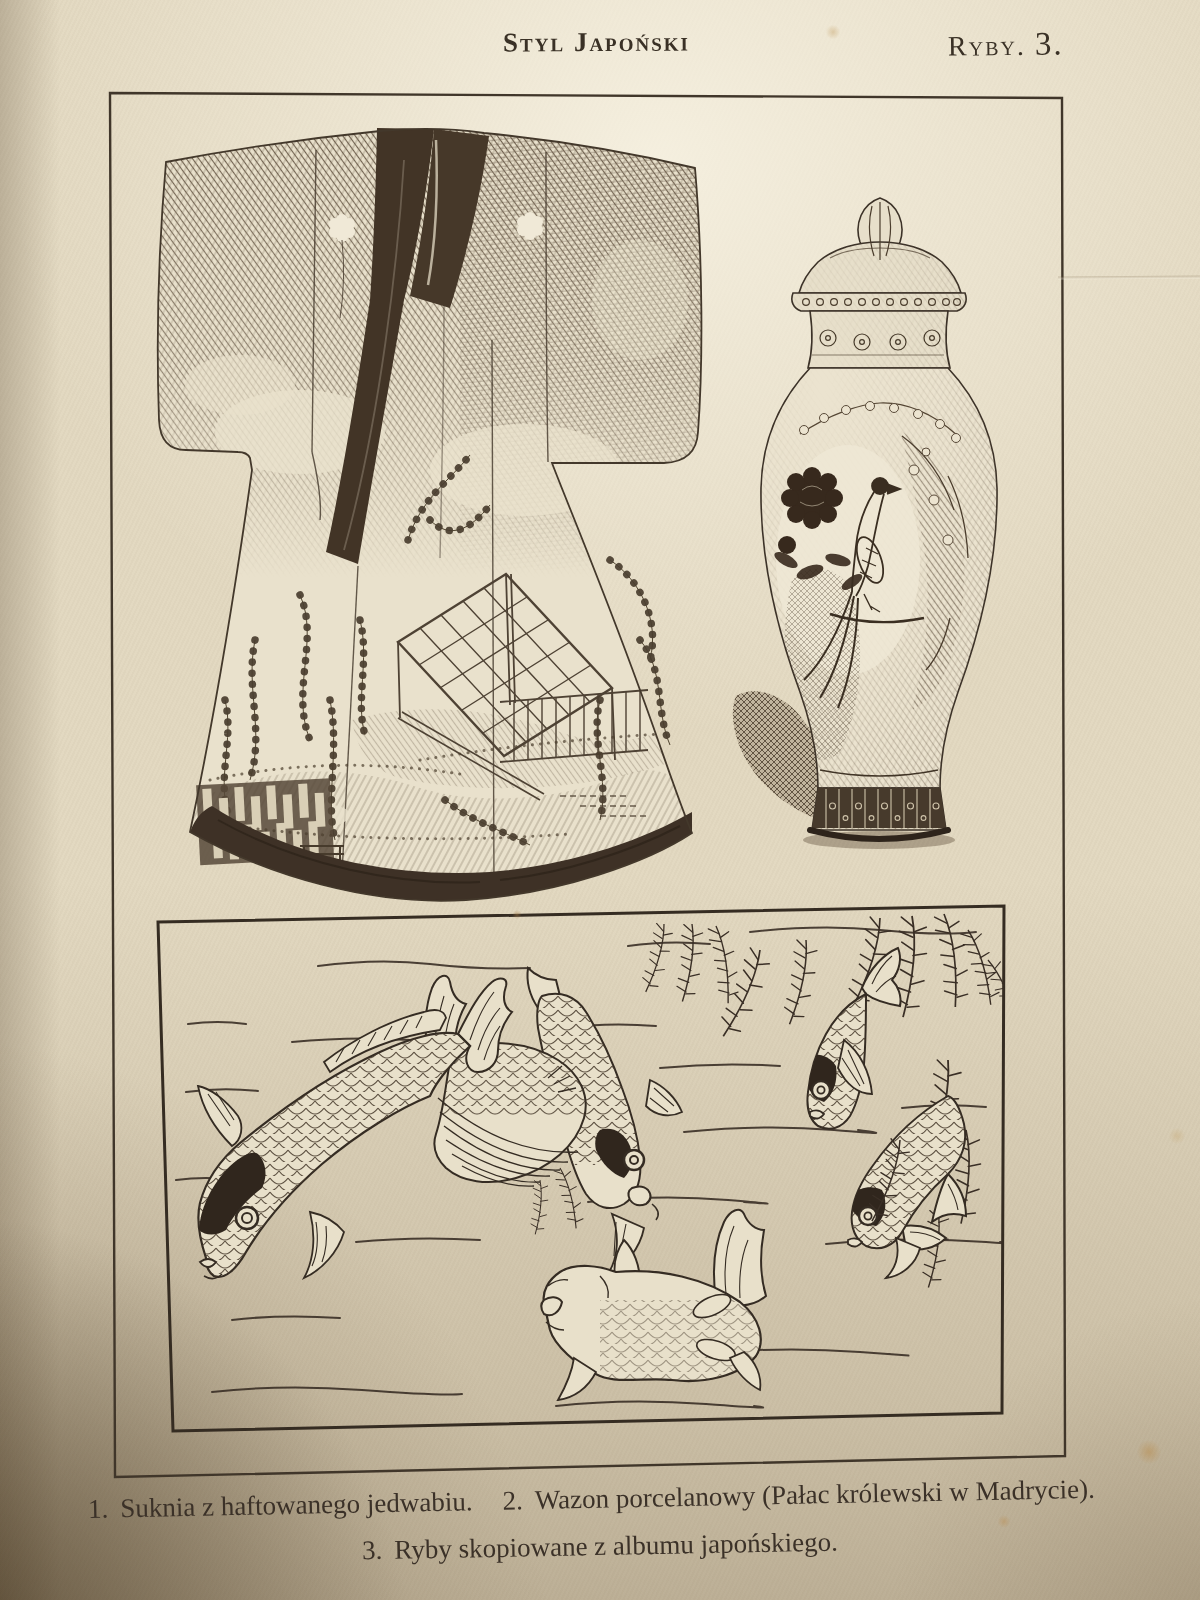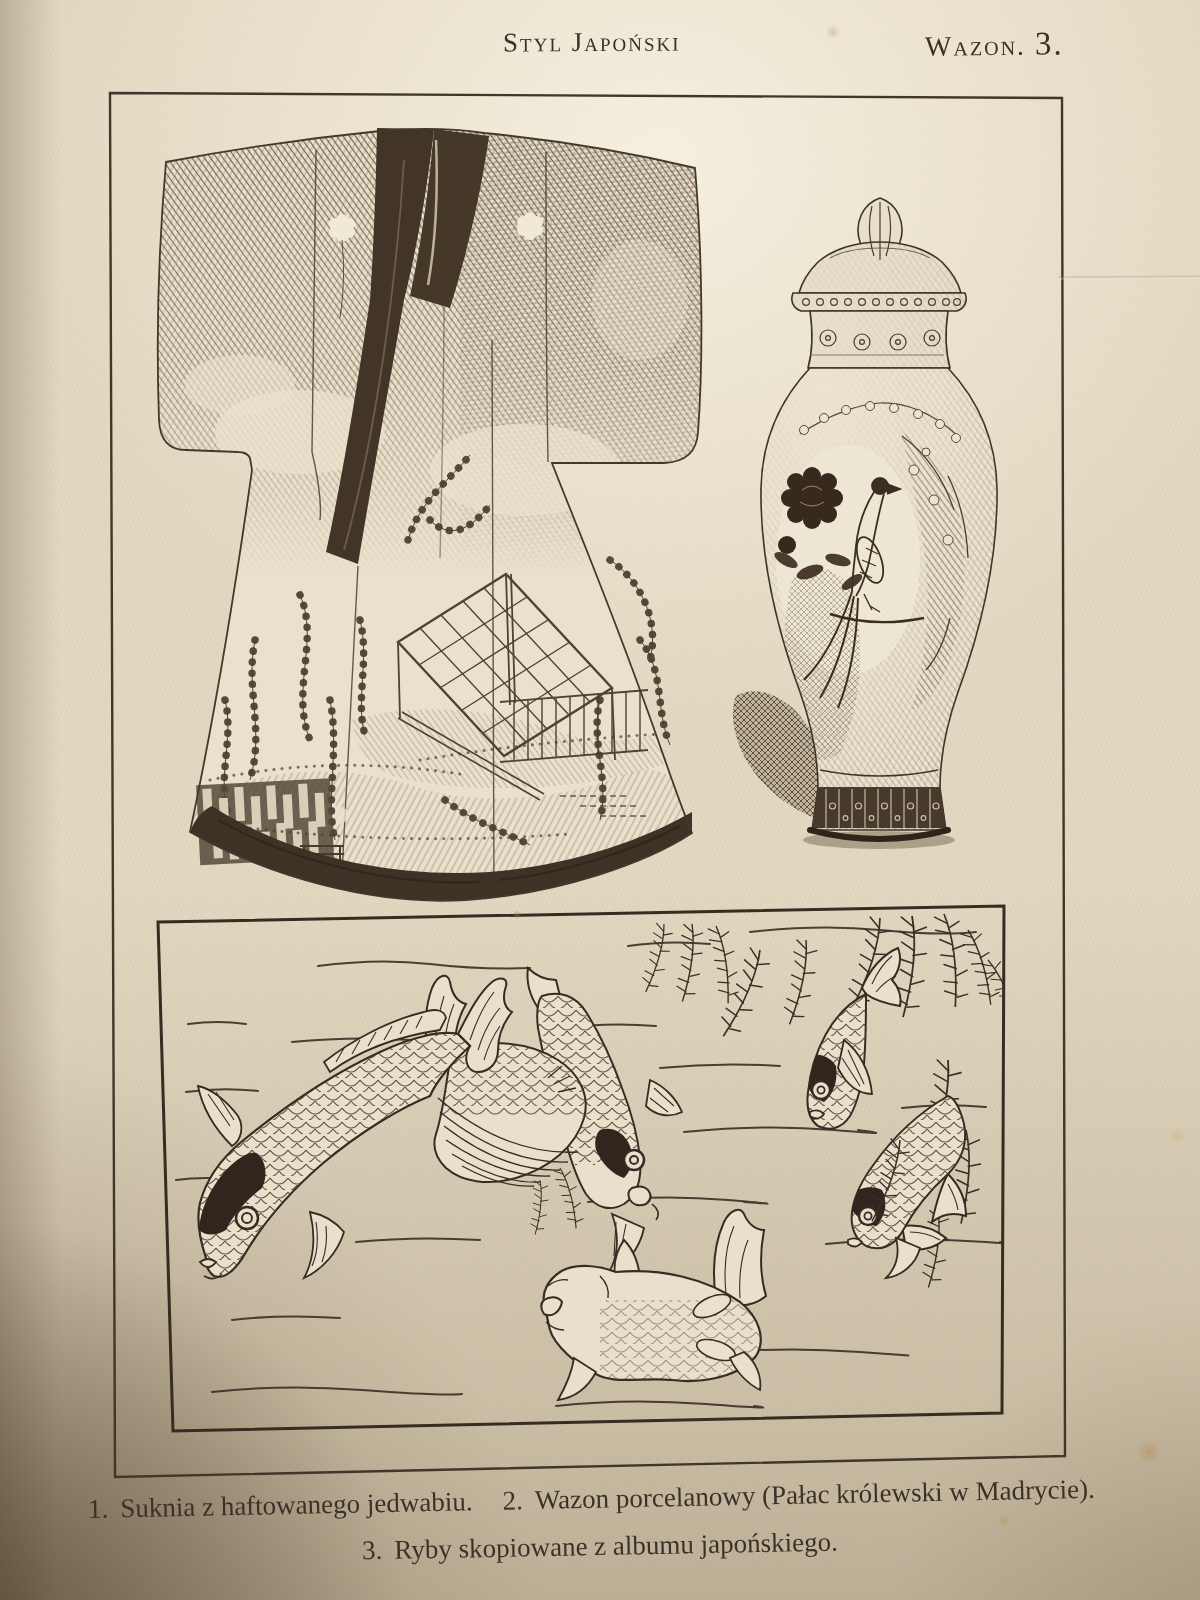--- a/index.html
+++ b/index.html
@@ -10,40 +10,40 @@
       radial-gradient(90% 60% at 55% 10%, rgba(248,243,228,.85) 0%, rgba(248,243,228,0) 60%),
       radial-gradient(55% 40% at -4% 104%, rgba(52,38,18,.55) 0%, rgba(52,38,18,0) 70%),
       radial-gradient(70% 55% at -6% 106%, rgba(90,70,45,.38) 0%, rgba(90,70,45,0) 75%),
       radial-gradient(40% 30% at 102% 102%, rgba(95,75,48,.22) 0%, rgba(95,75,48,0) 70%),
       linear-gradient(90deg, rgba(92,76,54,.28) 0%, rgba(92,76,54,0) 5%),
       linear-gradient(180deg, rgba(120,100,70,0) 55%, rgba(120,100,70,.22) 88%, rgba(100,80,52,.3) 100%),
       repeating-linear-gradient(115deg, rgba(70,55,35,.02) 0 2px, rgba(255,255,255,.02) 2px 4px),
       #e2d8c0;
   }
   .hdr{position:absolute;color:#3a3126;white-space:nowrap;}
-  #title{left:503px;top:27px;font-size:27px;font-variant:small-caps;letter-spacing:2px;transform:rotate(-.3deg);}
+  #title{left:503px;top:27px;font-size:27px;font-variant:small-caps;letter-spacing:2px;transform:rotate(-.3deg);font-weight:bold;}
   #plate{right:136px;top:26px;font-size:28px;font-variant:small-caps;letter-spacing:2px;transform:rotate(-.6deg);}
   #plate .num{font-size:33px;font-variant:normal;}
   .cap{position:absolute;color:#3b3128;font-size:27px;white-space:nowrap;}
   #cap1{left:88px;top:1494px;transform:rotate(-1.15deg);transform-origin:0 50%;}
   #cap2{left:0;right:0;top:1531px;text-align:center;transform:rotate(-1.05deg);}
   .cap .num{margin-right:12px;}
   .cap .seg2{margin-left:30px;}
   svg{position:absolute;left:0;top:0;}
   .spot{position:absolute;border-radius:50%;pointer-events:none;}
   #crease{position:absolute;left:1058px;top:276px;width:142px;height:3px;
     background:linear-gradient(180deg, rgba(110,90,60,.25), rgba(250,245,230,.4));transform:rotate(-.4deg);}
 </style>
 </head>
 <body>
 
 <div id="page">
 
   <div class="hdr" id="title">Styl Japoński</div>
-  <div class="hdr" id="plate"><span>Wazon.</span> <span class="num">3.</span></div>
+  <div class="hdr" id="plate"><span>Ryby.</span> <span class="num">3.</span></div>
 
   <svg width="1200" height="1600" viewBox="0 0 1200 1600">
     <defs>
       <path id="kimS" d="M166,162 C240,148 310,138 380,131 C414,128 450,128 484,133 C556,140 628,152 695,168 C703,262 703,366 698,432 C697,450 688,462 664,463 L552,463 C566,500 600,580 640,690 C660,744 678,800 692,833 C648,862 560,894 466,900 C372,906 268,876 190,832 C204,766 226,656 252,470 L250,458 C248,454 244,452 238,452 L186,450 C170,450 160,442 159,420 C156,336 159,242 166,162 Z"></path>
       <clipPath id="kimClip">
           <use href="#kimS"></use>
         </clipPath>
 
       <path id="vBody" d="M810,368 C778,402 762,442 761,488 C760,560 778,632 800,692 C812,726 818,758 818,788 L940,788 C940,758 946,726 958,692 C980,632 998,560 997,488 C996,442 980,402 948,368 Z"></path>
       <path id="vNeck" d="M810,311 C813,332 813,350 808,368 L950,368 C945,350 945,332 948,311 Z"></path>

